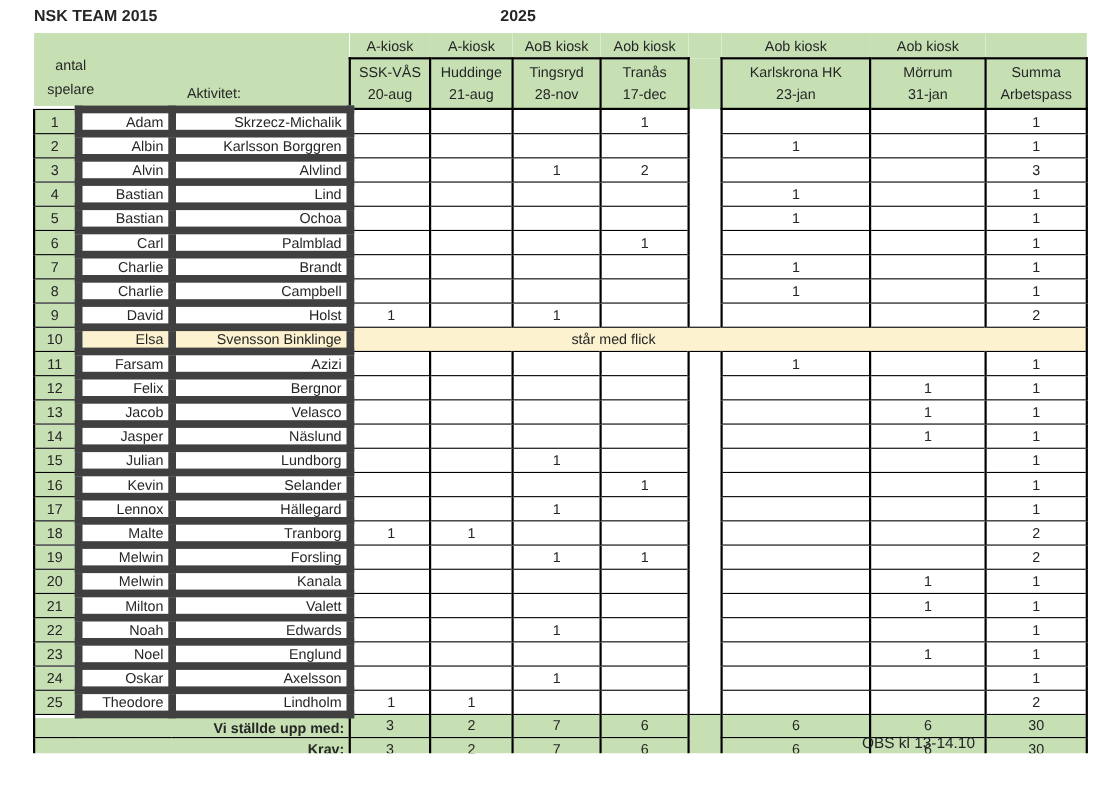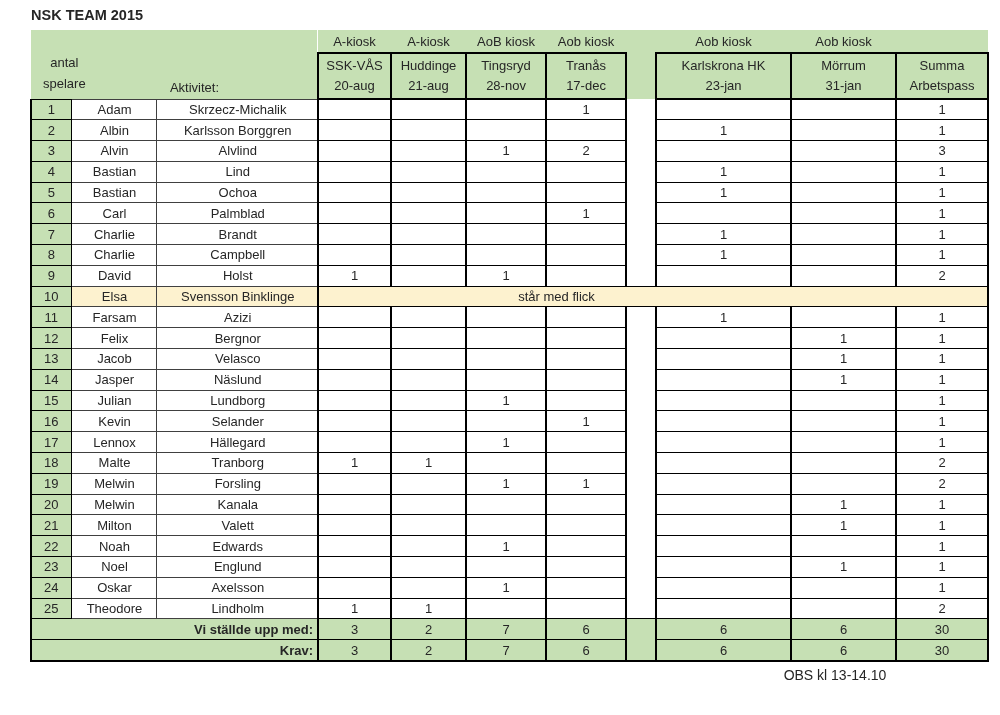--- a/index.html
+++ b/index.html
@@ -79,22 +79,22 @@
   
   tr.d { height: 20.8px; }
   td.num {
     background: var(--green, #c6e0b4);
     border: 1px solid #000;
     border-left: 2.5px solid #000;
     text-align: center;
   }
   td.name {
     background: #fff;
-    border: 1px solid #404040;
-    text-align: center;
+    border: 7px solid #404040;
+    text-align: right;
     padding-left: 6px;
   }
   td.val {
     background: #fff;
     border-top: 1px solid #000;
     border-bottom: 1px solid #000;
     border-left: 2.5px solid #000;
     border-right: 2.5px solid #000;
     text-align: center;
   }
@@ -148,20 +148,21 @@
     text-align: center;
     font-size: 14px;
     white-space: nowrap;
   }
 </style>
 </head>
 <body>
 
 <div class="canvas">
   <div class="title" id="t-main">NSK TEAM 2015</div>
+  <div class="title" id="t-2025">2025</div>
   <div class="title" id="t-2026">2026</div>
 
   <table class="sheet">
     <colgroup>
       <col style="width:40px">
         <col style="width:85px">
         <col style="width:162px">
       <col style="width:73px">
         <col style="width:75px">
         <col style="width:80px">

